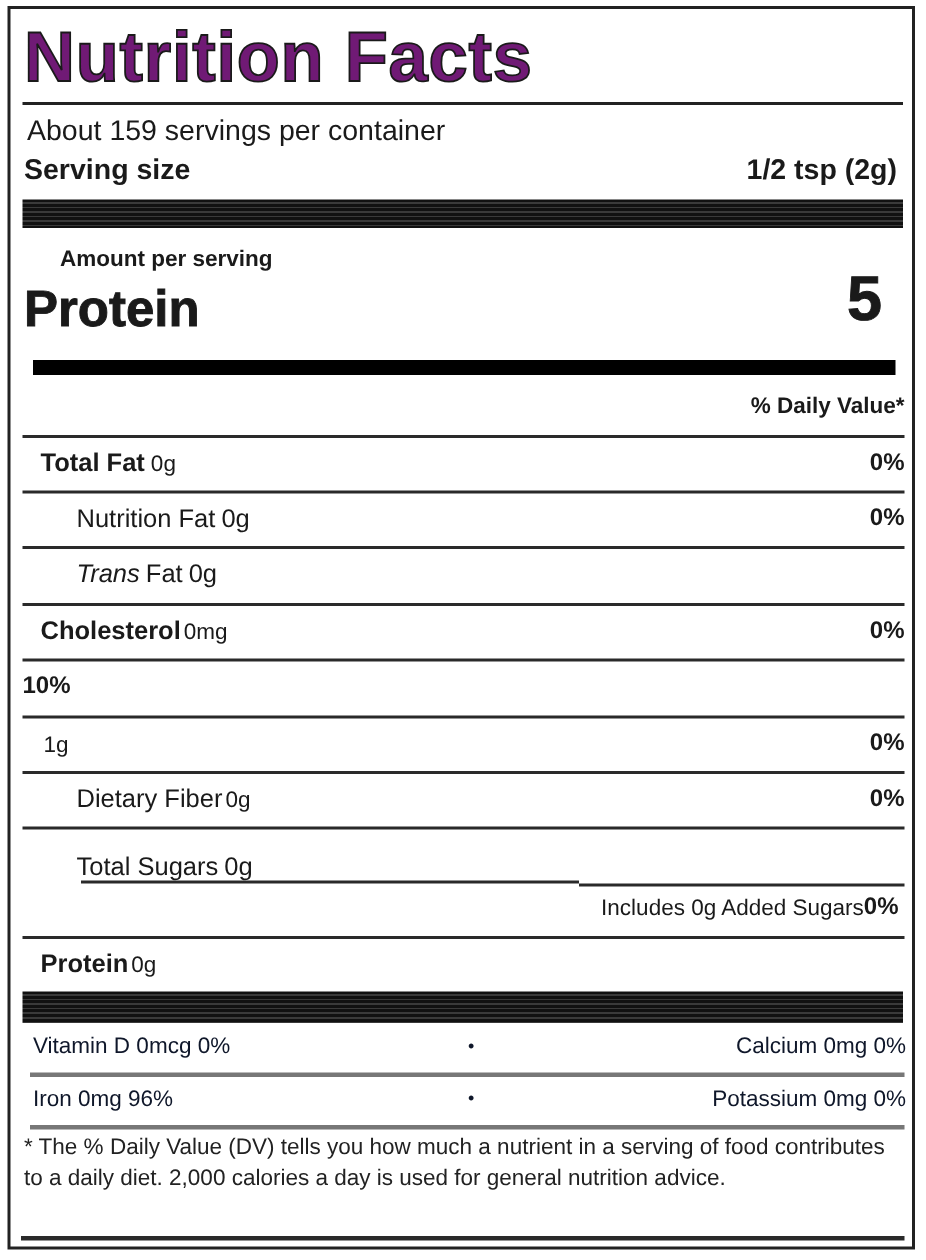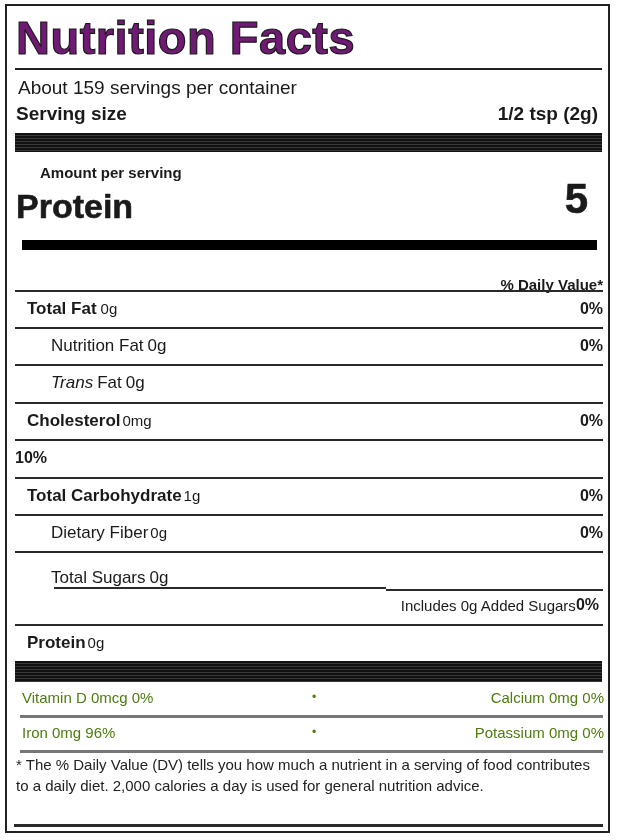--- a/index.html
+++ b/index.html
@@ -9,31 +9,31 @@
     .title { left: 16px; top: 10px; font-size: 47px; font-weight: 900; letter-spacing: 0.5px; color: #701a75; -webkit-text-stroke: 1.2px #1a1a1a; line-height: 56px; }
     .hline { position: absolute; left: 15px; width: 587px; background: #222; }
     .servings { left: 18px; top: 77px; font-size: 19px; line-height: 22px; }
     .serving-size-label { left: 16px; top: 103px; font-size: 19px; font-weight: bold; line-height: 22px; }
     .serving-size-value { right: 19px; top: 103px; font-size: 19px; font-weight: bold; line-height: 22px; text-align: right; }
     .thickbar { position: absolute; left: 15px; width: 587px; background: repeating-linear-gradient(to bottom, #111 0px, #111 2px, #3a3a3a 2px, #3a3a3a 3px); }
     .amount { left: 20px; top: 164px; font-size: 15px; font-weight: bold; line-height: 18px; margin-left: 20px; }
     .calories-label { left: 16px; top: 186px; font-size: 34px; font-weight: 900; line-height: 40px; -webkit-text-stroke: 0.6px #1a1a1a; }
     .calories-value { right: 29px; top: 175px; font-size: 42px; font-weight: 900; line-height: 48px; -webkit-text-stroke: 0.6px #1a1a1a; }
     .calbar { position: absolute; left: 22px; top: 240px; width: 575px; height: 10px; background: #000; }
-    .dv-header { right: 14px; top: 276px; font-size: 15px; font-weight: bold; line-height: 18px; }
+    .dv-header { right: 14px; top: 262px; font-size: 15px; font-weight: bold; line-height: 18px; }
     .row { position: absolute; left: 15px; width: 588px; height: 36px; display: flex; align-items: center; justify-content: space-between; font-size: 17px; }
     .row .left { display: flex; align-items: baseline; white-space: nowrap; margin-left: 12px; }
     .row .name-b { font-weight: bold; }
     .row .amt { font-size: 15px; margin-left: 4px; }
     .row .amt.tight { margin-left: 2px; }
     .row .pct { font-weight: bold; font-size: 16px; }
     .indent { padding-left: 24px; }
     .indent2 { padding-left: 40px; font-size: 15px; }
     .rowline { position: absolute; left: 15px; width: 588px; height: 2px; background: #2a2a2a; }
-    .vit { position: absolute; left: 22px; width: 582px; height: 28px; display: flex; align-items: center; justify-content: space-between; font-size: 15px; color: #4d7c0f; }
+    .vit { position: absolute; left: 22px; width: 582px; height: 28px; display: flex; align-items: center; justify-content: space-between; font-size: 15px; color: #0f172a; }
     .vit .dot { position: absolute; left: 290px; font-size: 12px; }
     .grayline { position: absolute; left: 20px; width: 583px; height: 3px; background: #777; }
     .footnote { left: 16px; top: 755px; width: 575px; font-size: 15px; line-height: 20.5px; color: #222; }
   </style>
 </head>
 <body>
 
 <div class="frame"></div>
 
 <div class="abs title">Nutrition Facts</div>
@@ -92,21 +92,20 @@
 </div>
 <div class="rowline" style="top:439px;"></div>
 
 <div class="row" style="top:440px;">
   <span class="pct">10%</span>
 </div>
 <div class="rowline" style="top:477px;"></div>
 
 <div class="row" style="top:478px;">
   <div class="left">
-    <span class="name-b">Total Carbohydrate</span>
     <span class="amt tight">1g</span>
   </div>
   <span class="pct">0%</span>
 </div>
 <div class="rowline" style="top:514px;"></div>
 
 <div class="row" style="top:515px;">
   <div class="left indent">
     <span>Dietary Fiber</span>
     <span class="amt tight">0g</span>

